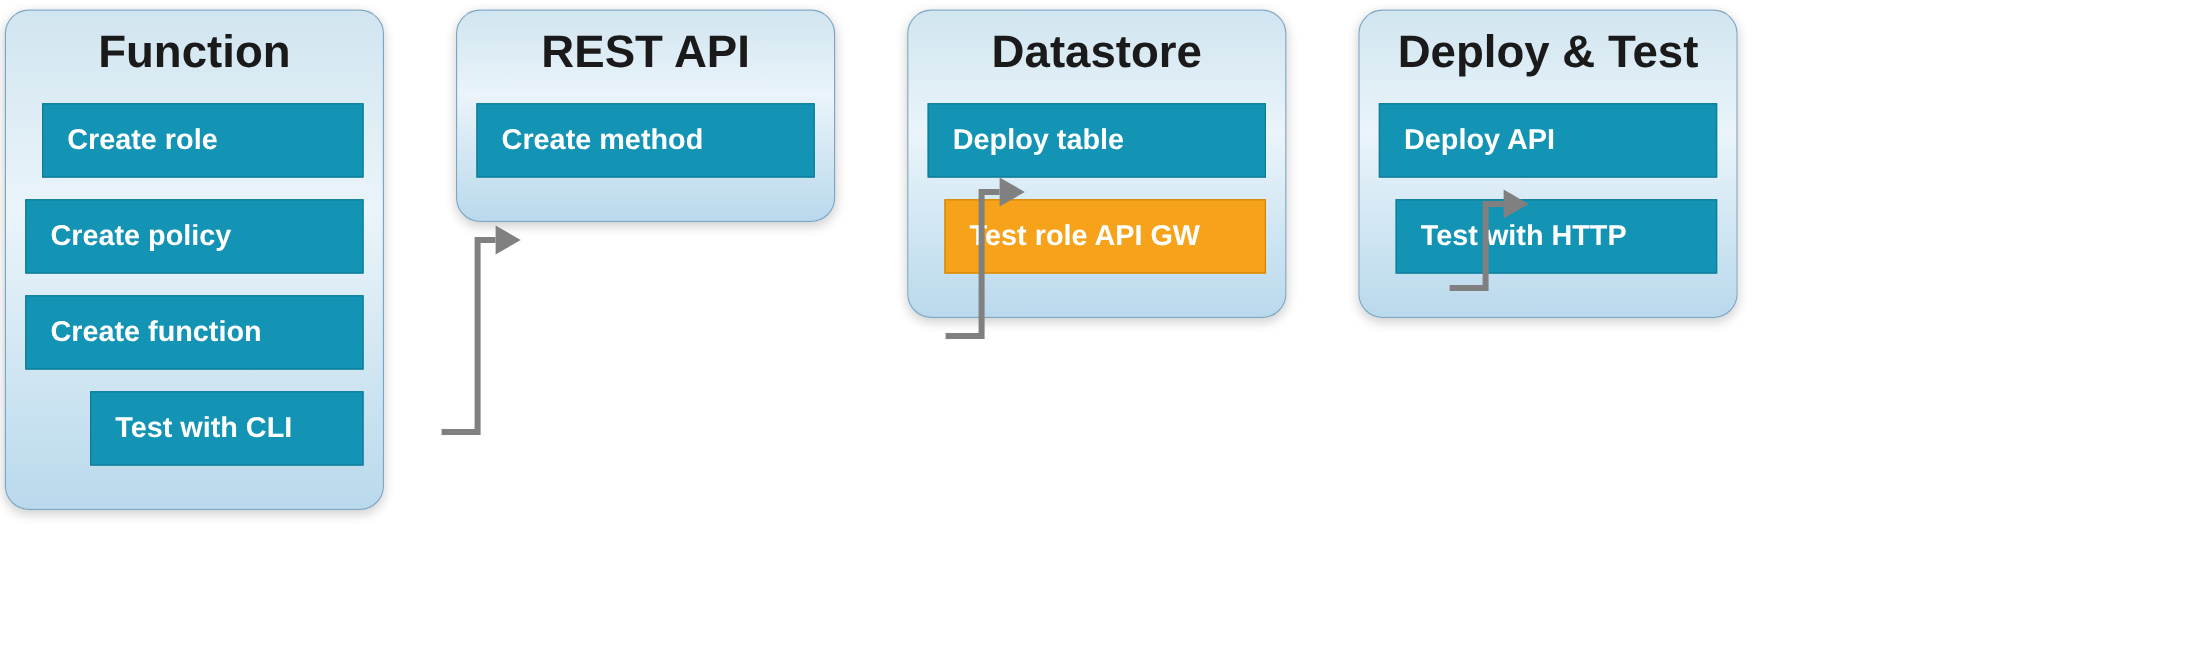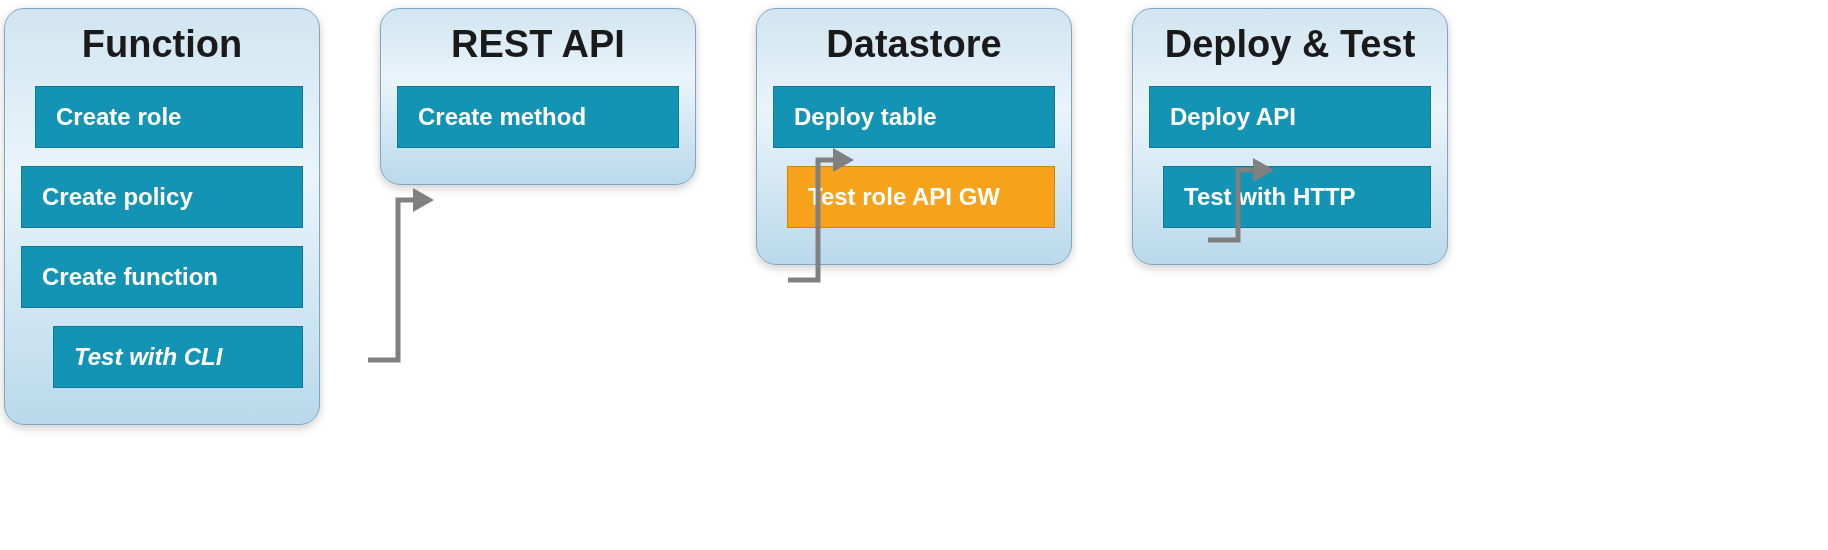--- a/index.html
+++ b/index.html
@@ -44,21 +44,21 @@
     border: 1px solid #0e7b96;
   }
   .step-item.highlight {
     background: #f6a21a;
     border-color: #d68400;
   }
   .step-item:last-child { margin-bottom: 0; }
   .indent-0 { margin-left: 0; }
   .indent-1 { margin-left: 14px; }
   .indent-2 { }
-  .indent-3 { margin-left: 32px; font-style: italic; }
+  .indent-3 { margin-left: 54px; }
 
   .arrow-svg {
     position: absolute;
     pointer-events: none;
     overflow: visible;
   }
   .arrow-path {
     stroke: #808080;
     stroke-width: 5;
     fill: none;

